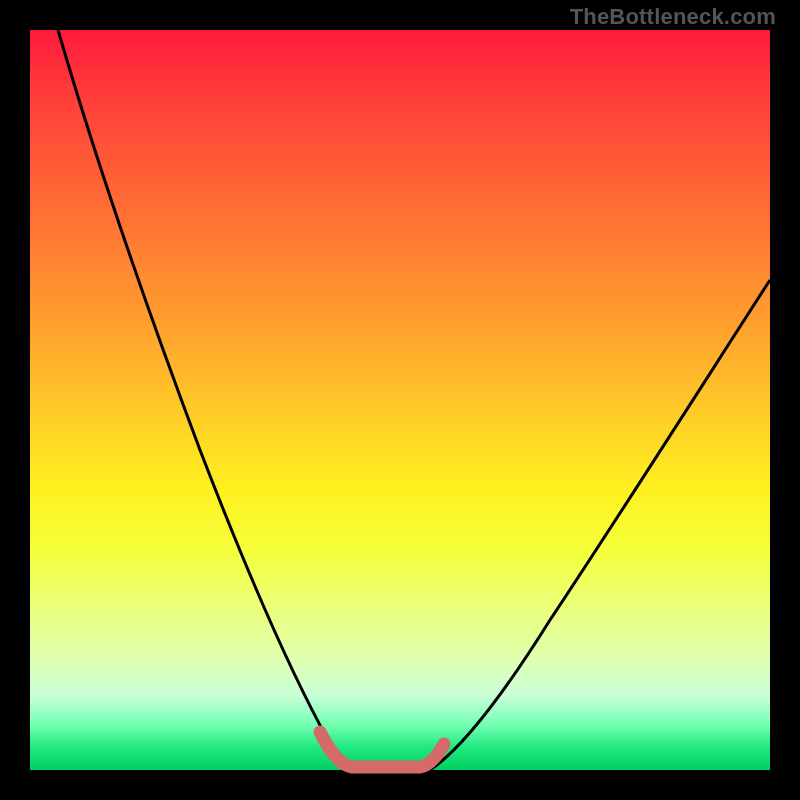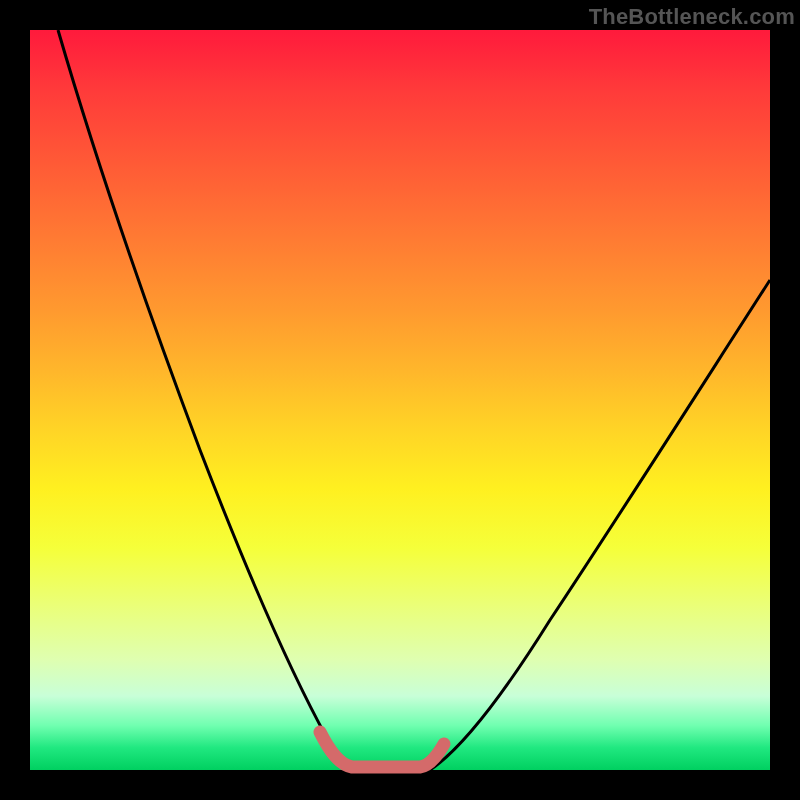--- a/index.html
+++ b/index.html
@@ -13,21 +13,21 @@
   }
   .frame {
     position: relative;
     width: 800px;
     height: 800px;
     background: #000;
   }
   .watermark {
     position: absolute;
     top: 4px;
-    right: 5px;
+    right: 24px;
     color: #555;
     font-size: 22px;
     font-weight: 600;
     z-index: 10;
     letter-spacing: 0.2px;
   }
   .plot-area {
     position: absolute;
     left: 30px;
     top: 30px;

